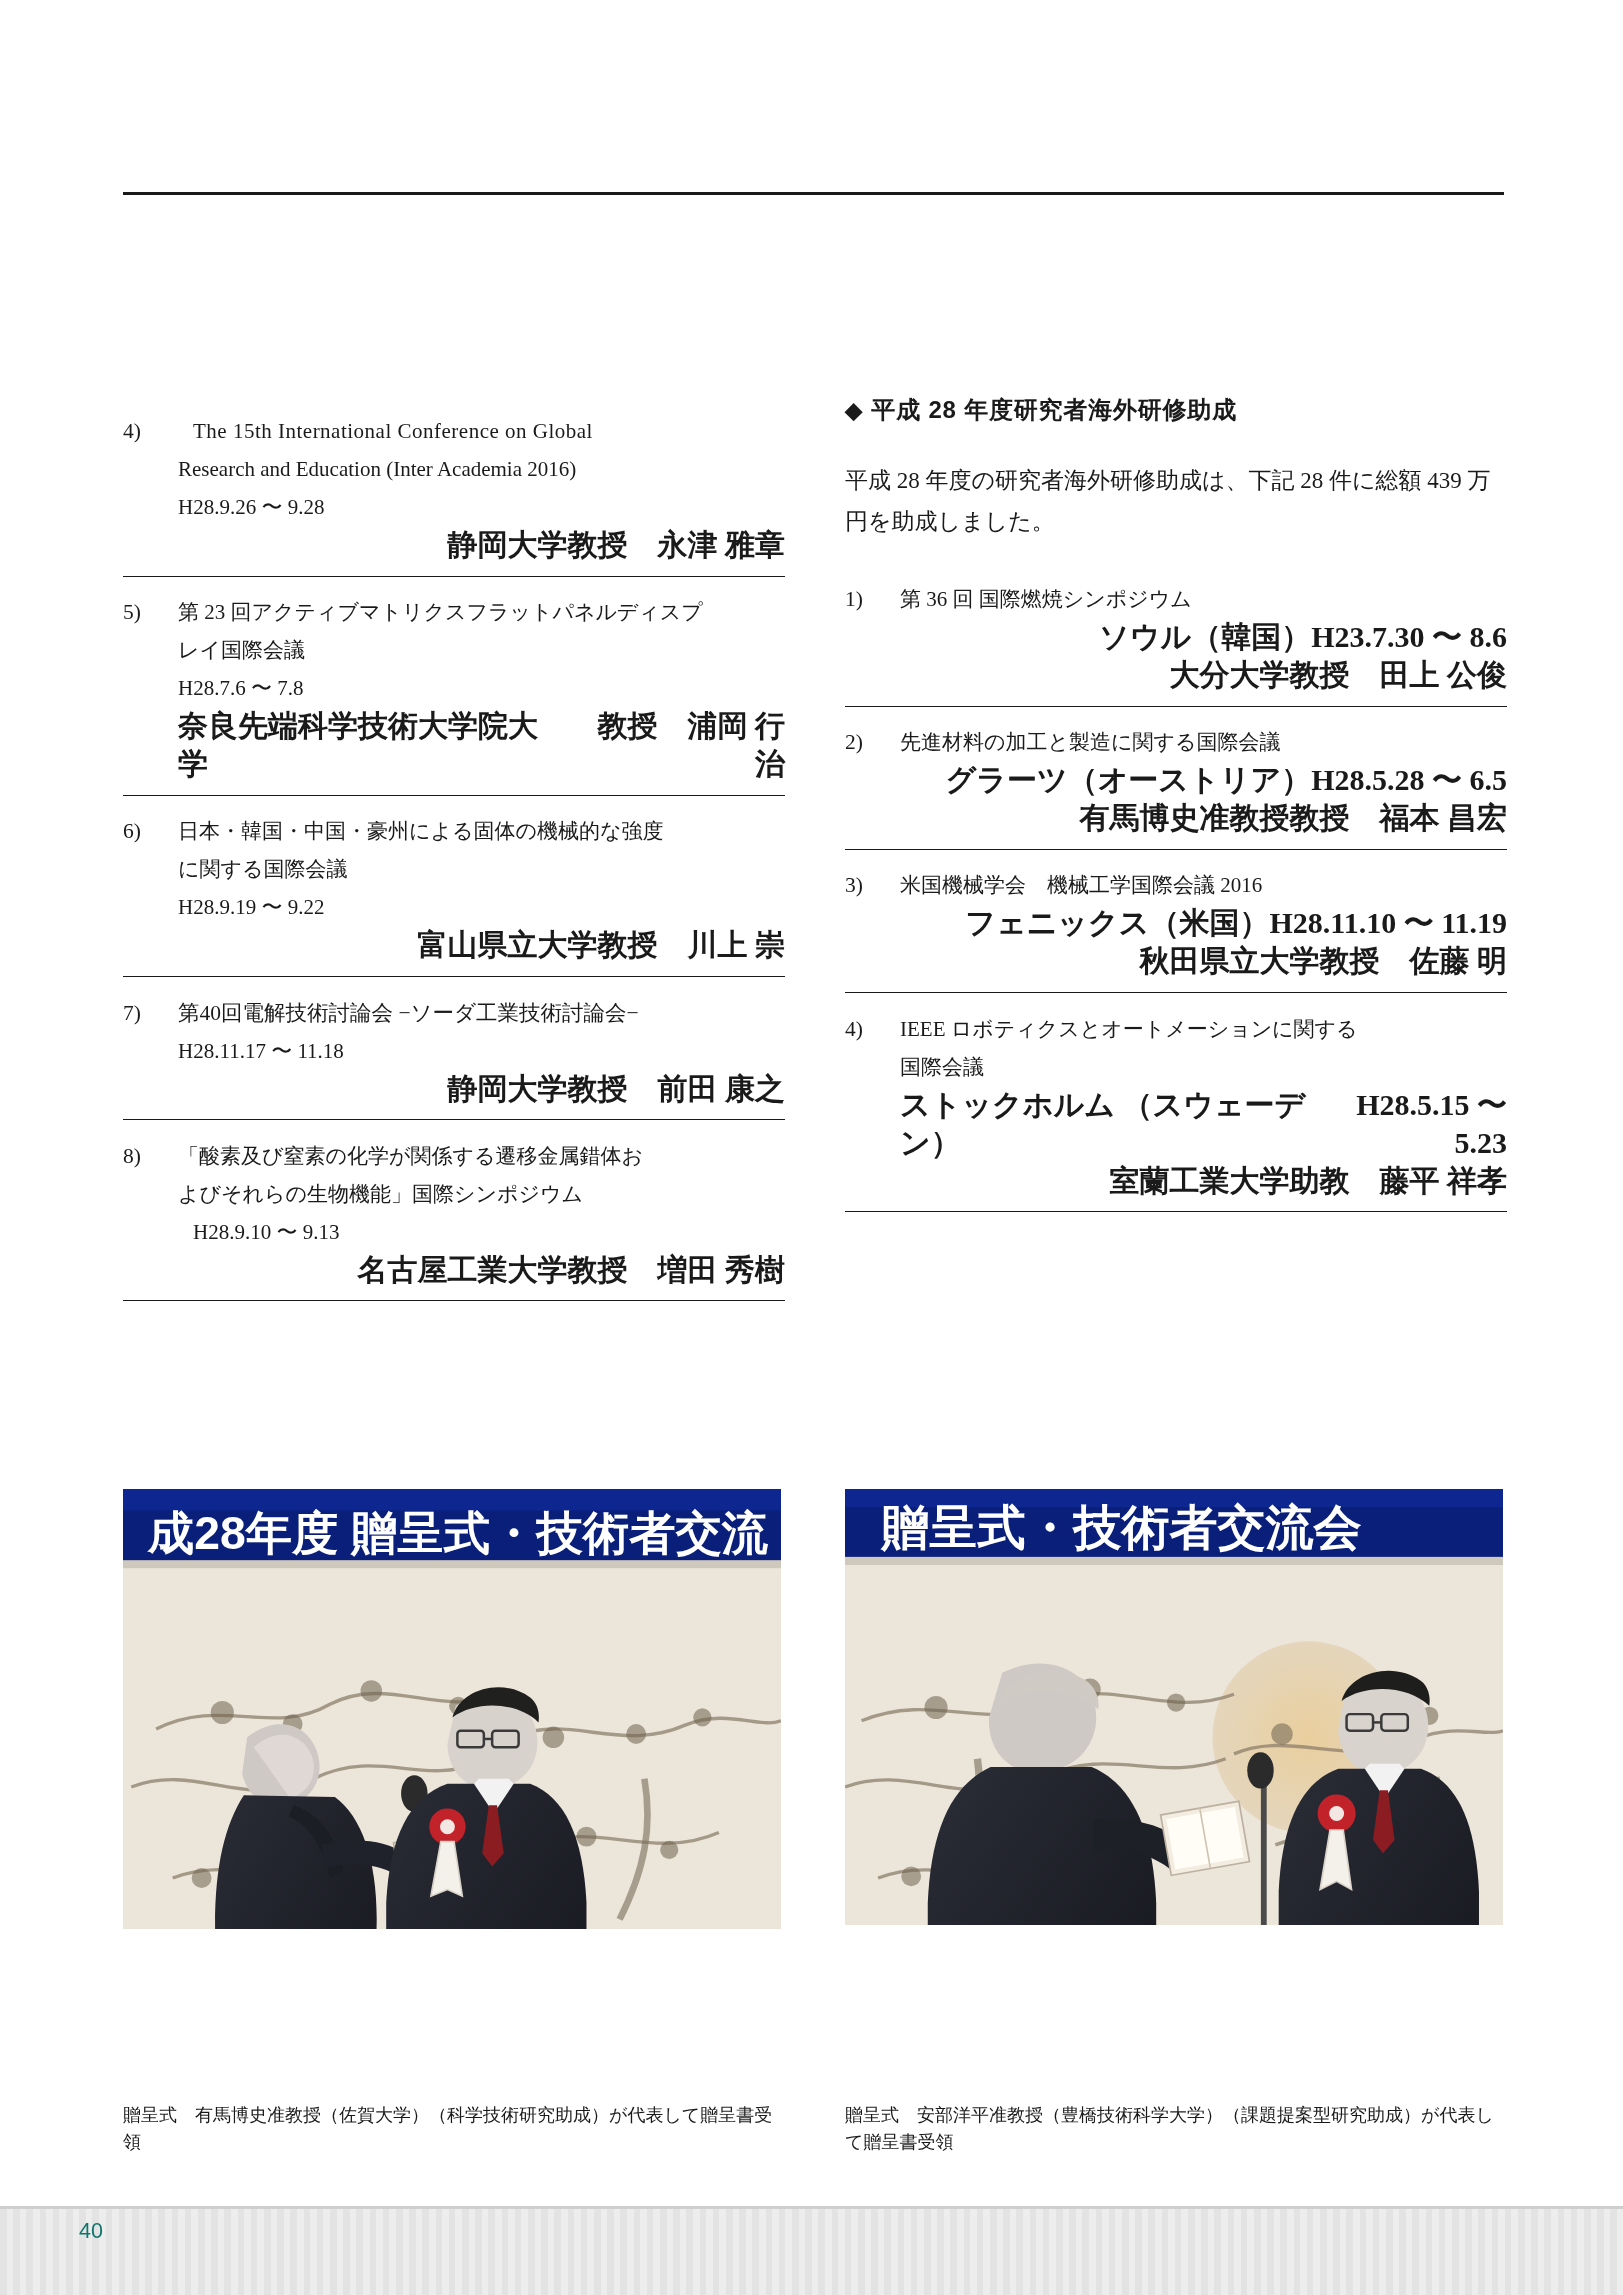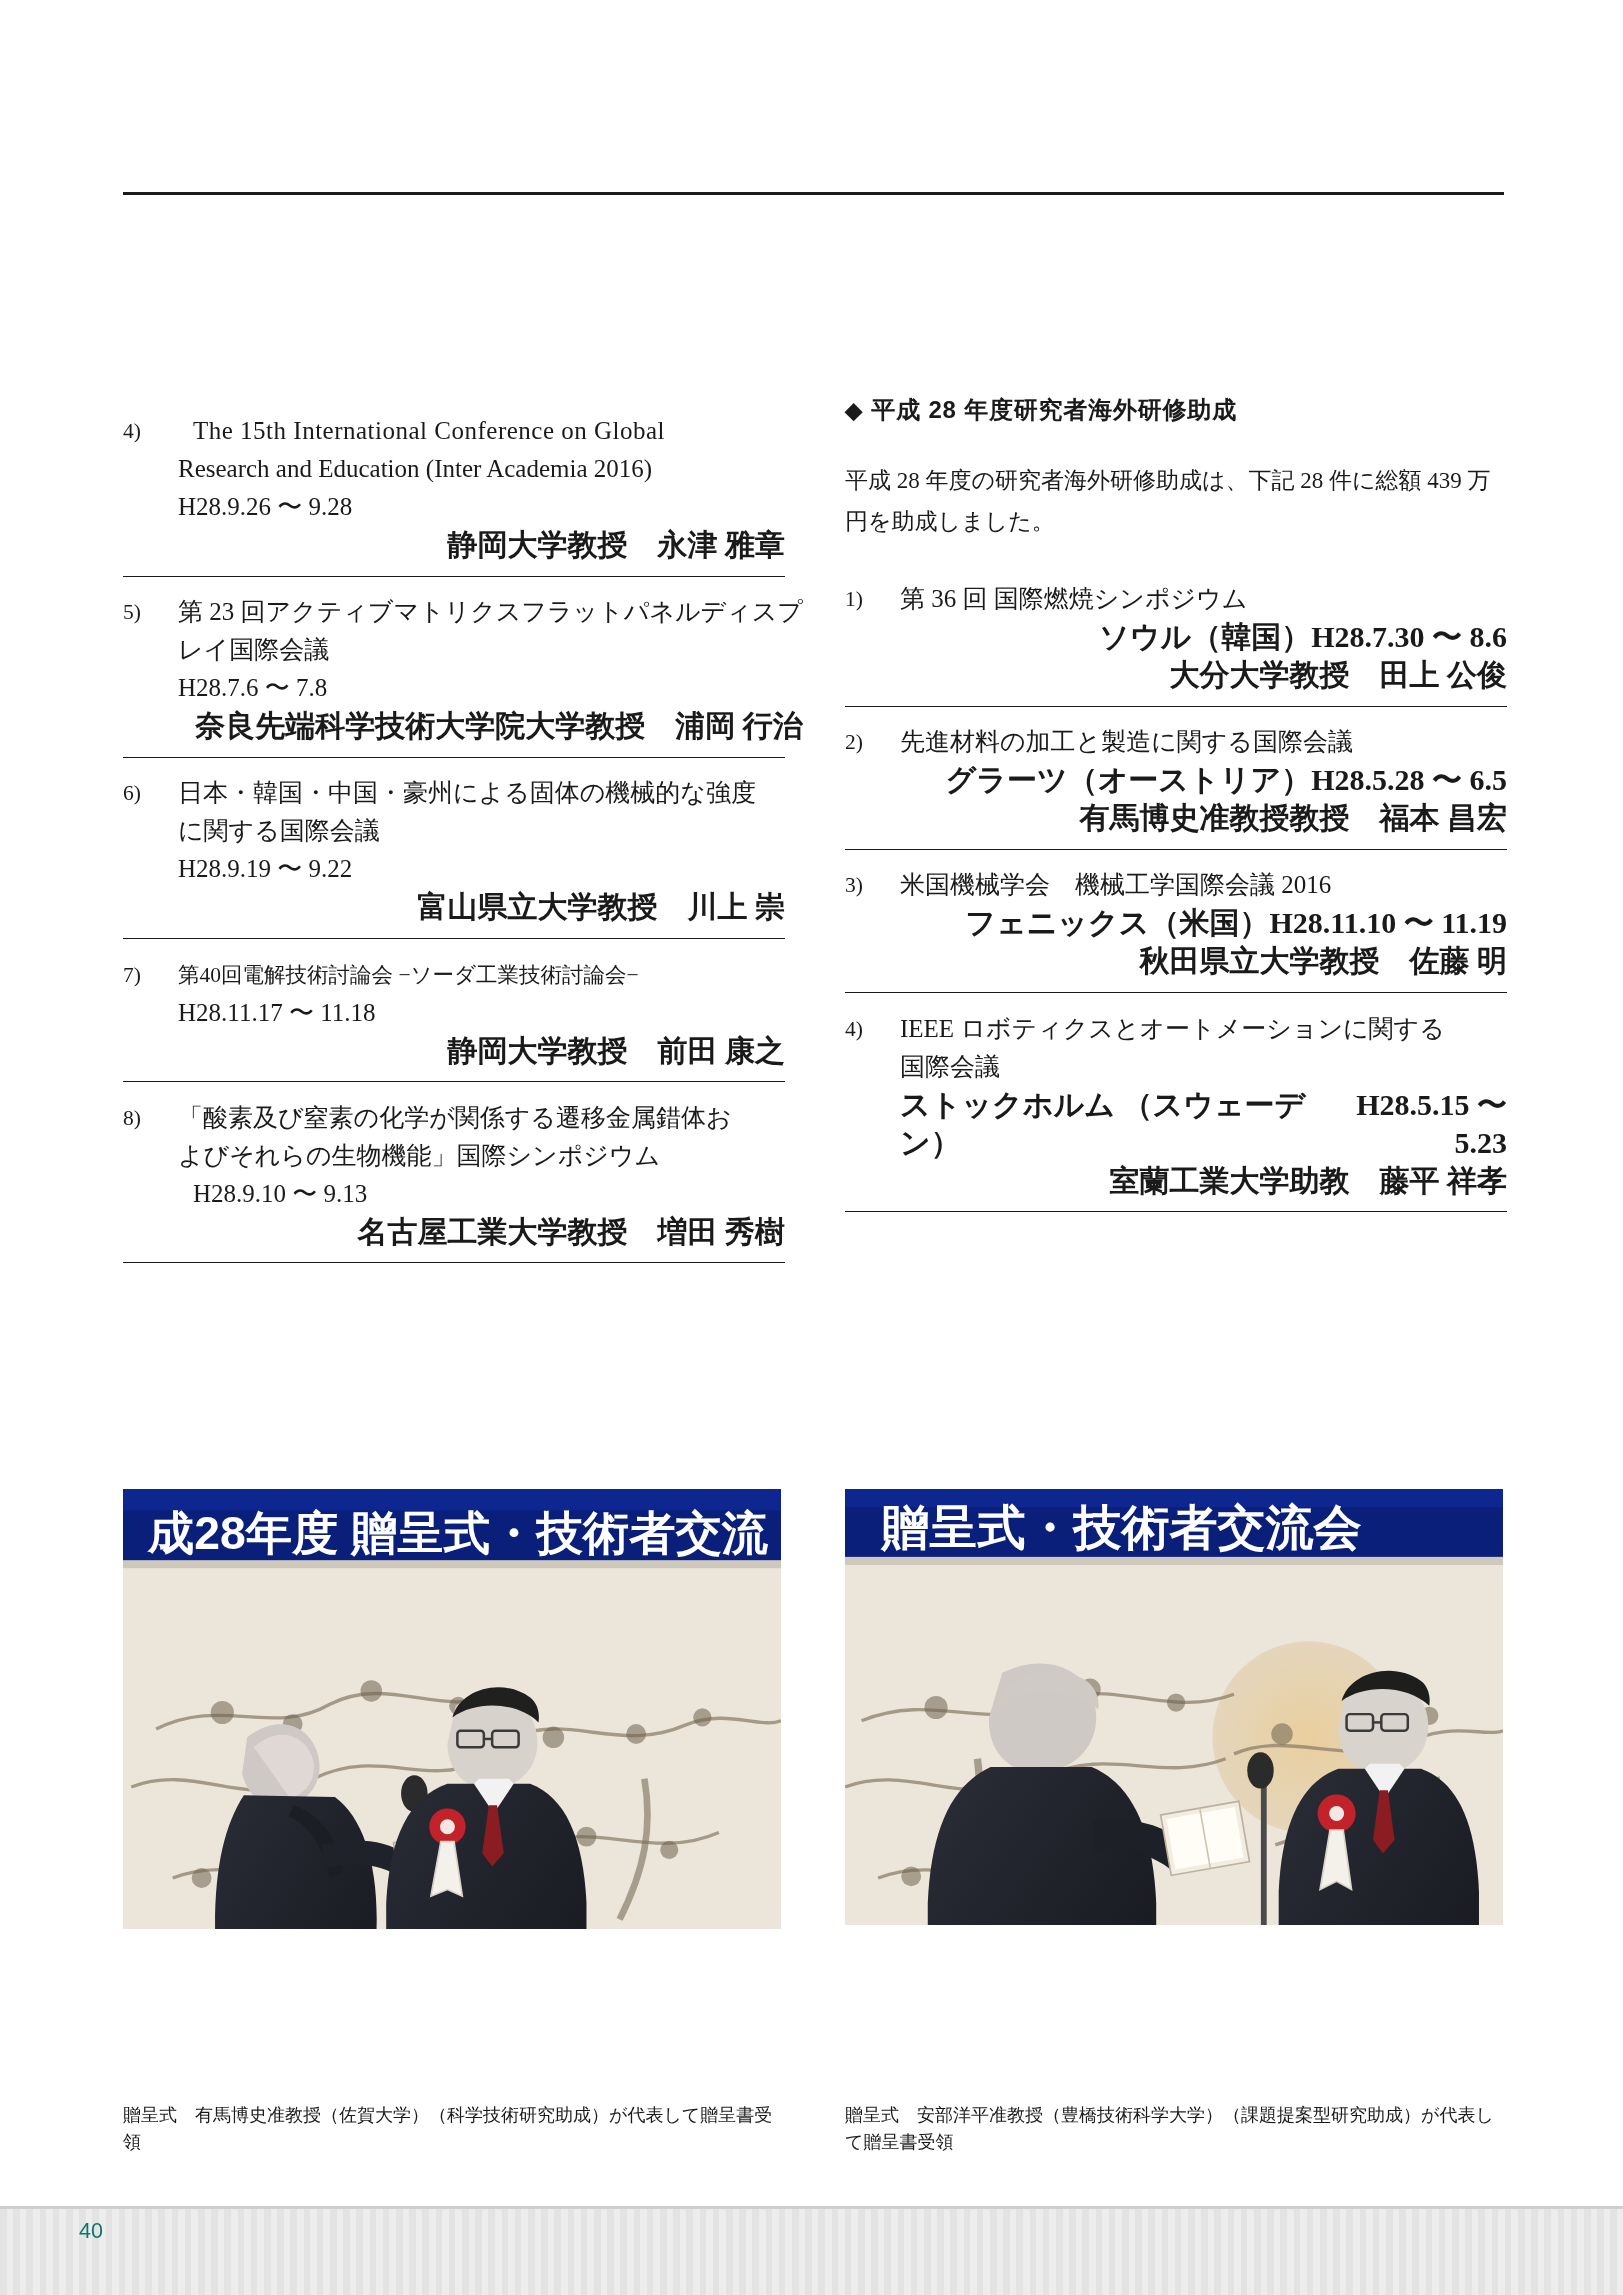--- a/index.html
+++ b/index.html
@@ -58,21 +58,21 @@
     text-align: left;
     font-size: 21.5px;
     line-height: 38px;
     font-family: "Liberation Serif", serif;
   }
   .num-r { text-align: left; }
   .entry-body {
     flex: 1 1 auto;
   }
   .ln {
-    font-size: 25px;
+    font-size: 21px;
     line-height: 38px;
     white-space: nowrap;
   }
   .split {
     display: flex;
     justify-content: flex-end;
     align-items: baseline;
     font-size: 30px;
     line-height: 38px;
     font-weight: bold;
@@ -261,21 +261,21 @@
 
   <div class="right-list">
 
     <div class="entry">
       <div class="entry-row">
         <div class="num num-r">1)</div>
         <div class="entry-body">
           <div class="ln">第 36 回 国際燃焼シンポジウム</div>
           <div class="split">
             <span class="left">ソウル（韓国）</span>
-            <span class="right">H28.7.30 〜 8.6</span>
+            <span class="right">H23.7.30 〜 8.6</span>
           </div>
           <div class="split">
             <span class="left">大分大学</span>
             <span class="right">教授　田上 公俊</span>
           </div>
         </div>
       </div>
     </div>
 
     <div class="entry">

